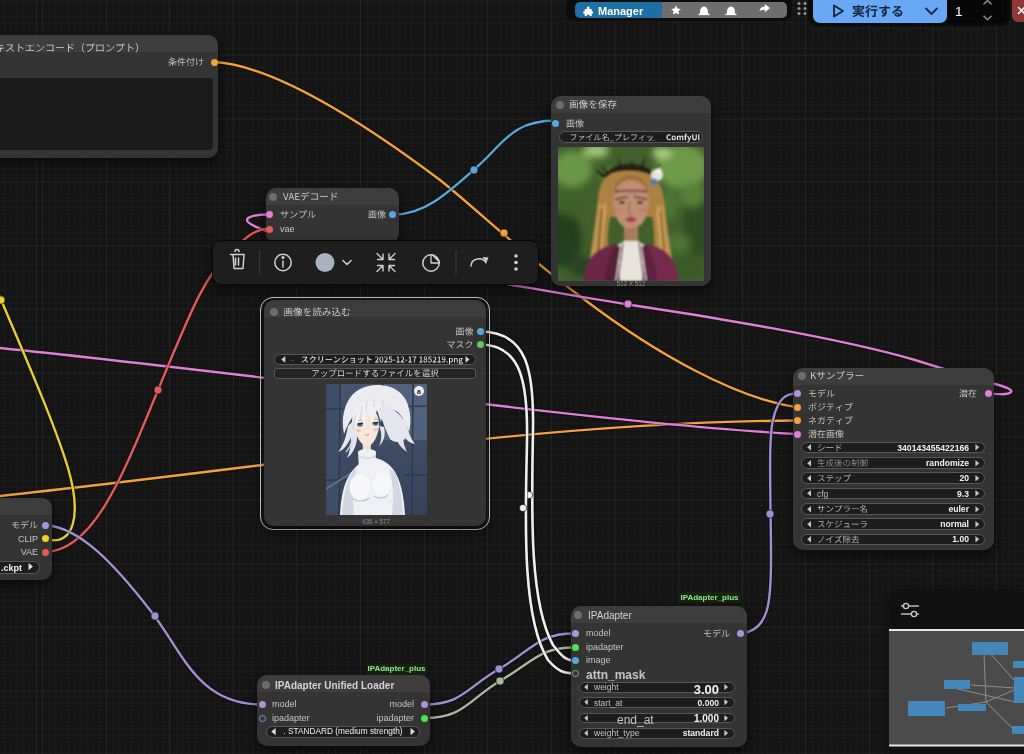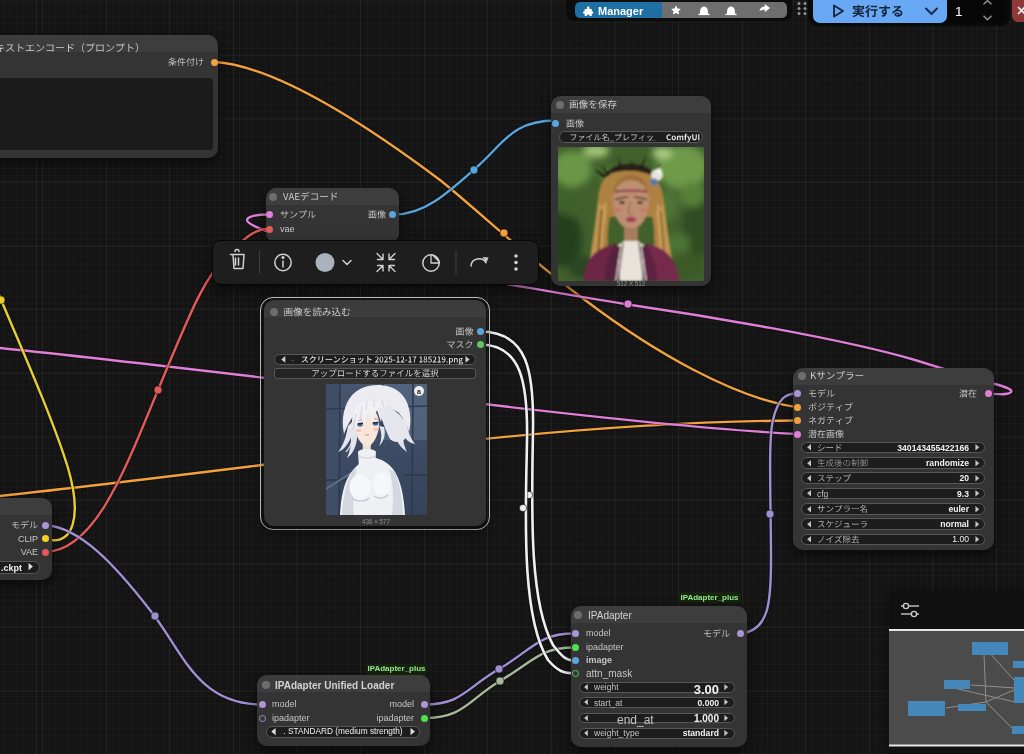--- a/index.html
+++ b/index.html
@@ -254,34 +254,34 @@
       <path d="M1.4080000000000001,0 L5.248,3.2 L1.4080000000000001,6.4 Z" fill="#c4c4c4"></path>
     </svg>
     <div class="ltxt" style="left:969px;top:520.1px;font-size:8.6px;color:#f2f2f2;font-weight:700;transform:translateX(-100%);;z-index:3">normal</div>
     <div class="pill" style="left:801px;top:533.6px;width:184px;height:11.6px;border-radius:7px;background:#1d1d1d;border-color:#575757;z-index:3"></div>
     <svg style="left:805.8px;top:536.1999999999999px;z-index:4" width="6.4" height="6.4">
       <path d="M4.992000000000001,0 L1.152,3.2 L4.992000000000001,6.4 Z" fill="#c4c4c4"></path>
     </svg>
     <svg style="left:973.8px;top:536.1999999999999px;z-index:4" width="6.4" height="6.4">
       <path d="M1.4080000000000001,0 L5.248,3.2 L1.4080000000000001,6.4 Z" fill="#c4c4c4"></path>
     </svg>
-    <div class="ltxt" style="left:969px;top:535.4px;font-size:8.6px;color:#f2f2f2;font-weight:400;transform:translateX(-100%);;z-index:3">1.00</div>
+    <div class="ltxt" style="left:969px;top:535.4px;font-size:8.6px;color:#f2f2f2;font-weight:700;transform:translateX(-100%);;z-index:3">1.00</div>
     <div style="position:absolute;left:678px;top:592px;width:63px;height:11px;background:#17220f;border-radius:3px;z-index:2"></div>
     <div class="ltxt" style="left:709.5px;top:593.5px;font-size:8px;color:#8fe88f;font-weight:700;transform:translateX(-50%);;z-index:3">IPAdapter_plus</div>
     <div class="node" style="left:571px;top:606px;width:175.5px;height:141px;"></div>
     <div class="tdot" style="left:574px;top:611px;z-index:3"></div>
     <div class="ltxt" style="left:588px;top:611px;font-size:10px;color:#d2d2d2;font-weight:400;;z-index:3">IPAdapter</div>
     <div class="slot" style="left:572.0px;top:630.0px;background:#ac94d6;z-index:3"></div>
     <div class="ltxt" style="left:586px;top:629.3px;font-size:9px;color:#c4c4c4;font-weight:400;;z-index:3">model</div>
     <div class="slot" style="left:572.0px;top:643.5px;background:#4fe24f;z-index:3"></div>
     <div class="ltxt" style="left:586px;top:642.8px;font-size:9px;color:#c4c4c4;font-weight:400;;z-index:3">ipadapter</div>
     <div class="slot" style="left:572.0px;top:657.0px;background:#58a6dd;z-index:3"></div>
-    <div class="ltxt" style="left:586px;top:656.3px;font-size:9px;color:#c4c4c4;font-weight:700;;z-index:3">image</div>
+    <div class="ltxt" style="left:586px;top:656.3px;font-size:9px;color:#c4c4c4;font-weight:400;;z-index:3">image</div>
     <div class="ring" style="left:572.0px;top:670.0px;border:1.6px solid #5fc95f;z-index:3"></div>
-    <div class="ltxt" style="left:586px;top:669.3px;font-size:10px;color:#c4c4c4;font-weight:400;;z-index:3">attn_mask</div>
+    <div class="ltxt" style="left:586px;top:669.3px;font-size:12px;color:#c4c4c4;font-weight:700;;z-index:3">attn_mask</div>
     <div class="slot" style="left:737.0px;top:630.0px;background:#ac94d6;z-index:3"></div>
     <div class="pill" style="left:578.5px;top:682.0px;width:156px;height:10.6px;border-radius:7px;background:#1d1d1d;border-color:#575757;z-index:3"></div>
     <svg style="left:583.4px;top:684.1999999999999px;z-index:4" width="6.2" height="6.2">
       <path d="M4.836,0 L1.1159999999999999,3.1 L4.836,6.2 Z" fill="#c4c4c4"></path>
     </svg>
     <svg style="left:723.4px;top:684.1999999999999px;z-index:4" width="6.2" height="6.2">
       <path d="M1.364,0 L5.084,3.1 L1.364,6.2 Z" fill="#c4c4c4"></path>
     </svg>
     <div class="ltxt" style="left:594px;top:683.3px;font-size:8.5px;color:#c4c4c4;font-weight:400;;z-index:3">weight</div>
     <div class="ltxt" style="left:719px;top:683.3px;font-size:13px;color:#f2f2f2;font-weight:700;transform:translateX(-100%);;z-index:3">3.00</div>

